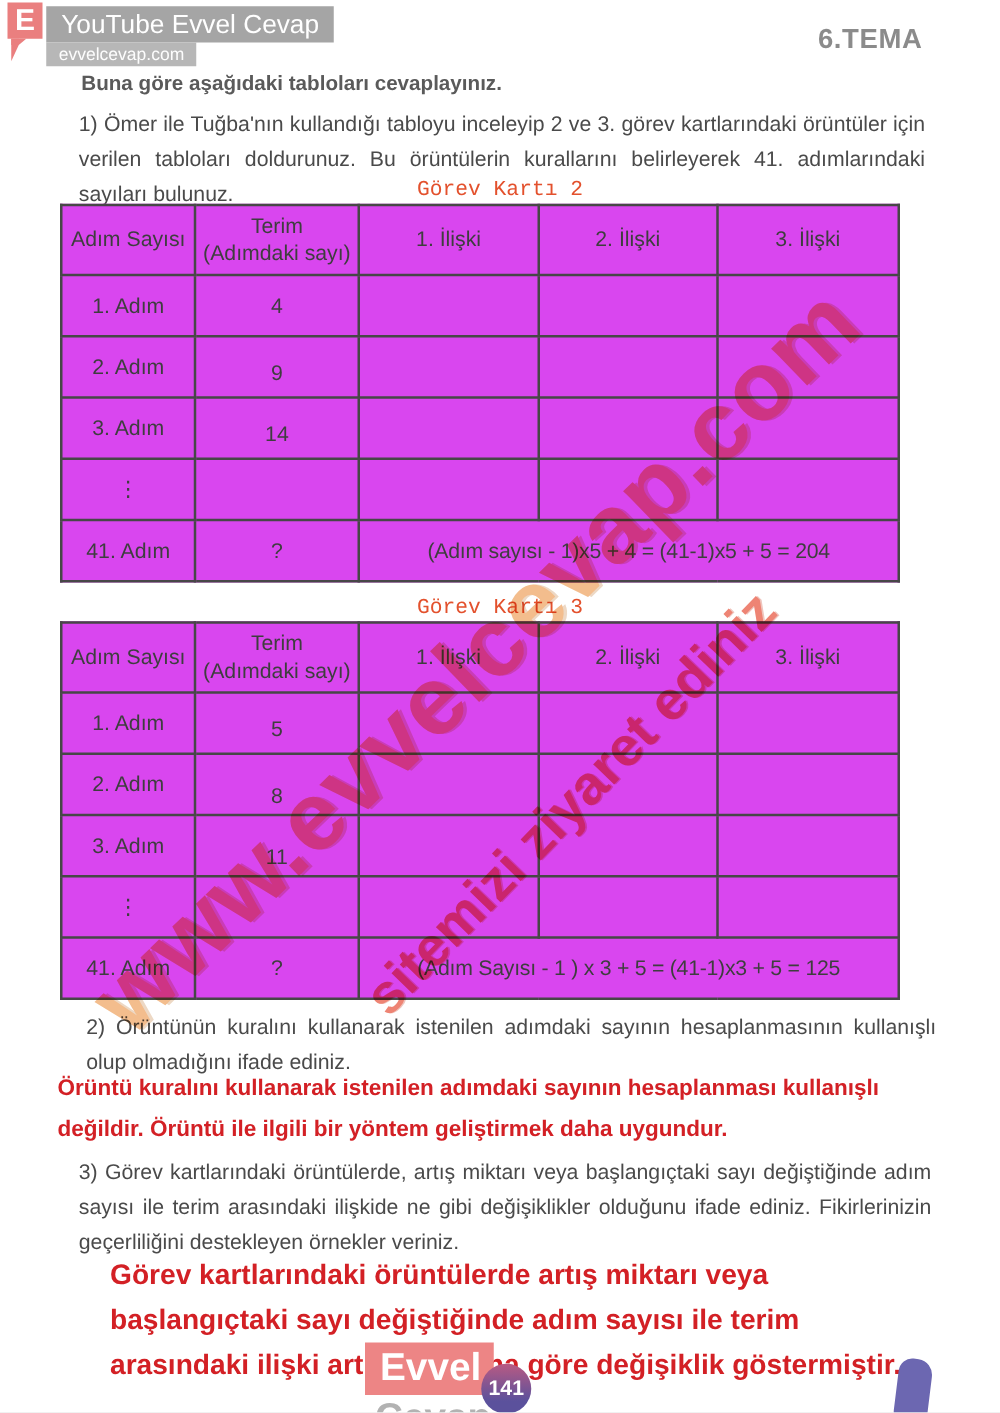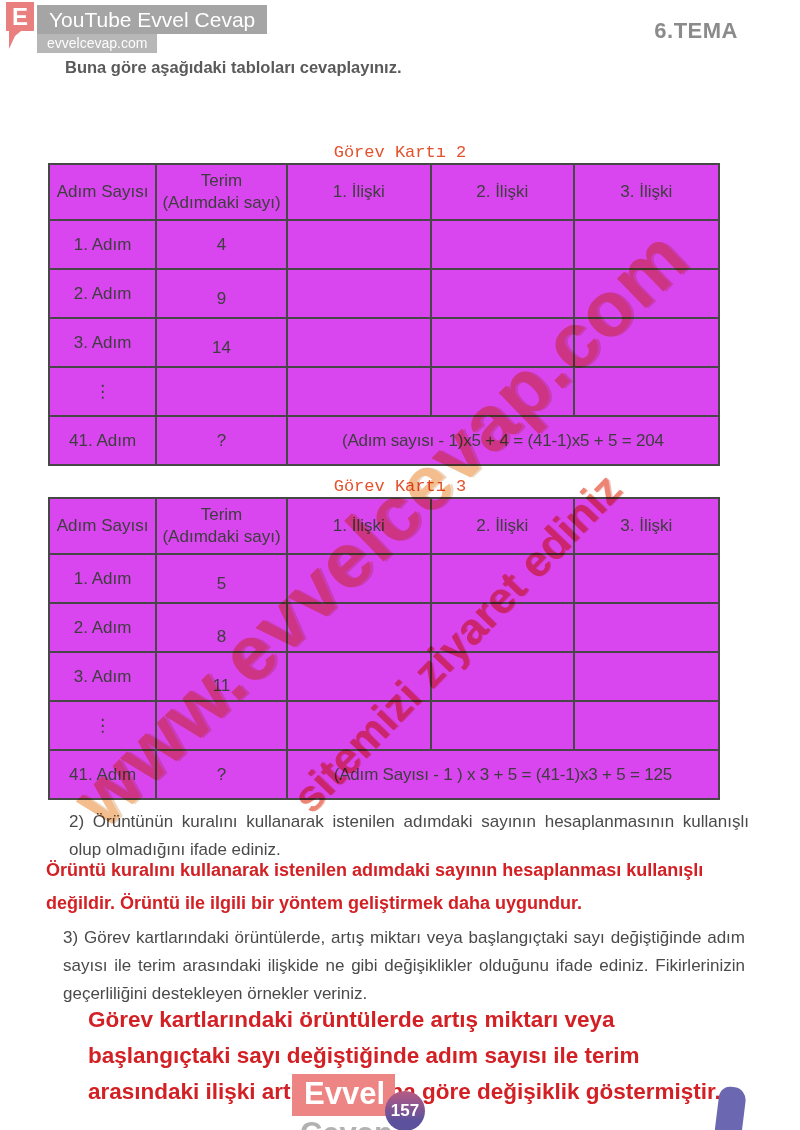--- a/index.html
+++ b/index.html
@@ -126,20 +126,21 @@
   <div class="logo">
     <div class="logo-badge">E</div>
     <div class="logo-tail"></div>
     <div class="logo-banner">YouTube Evvel Cevap</div>
     <div class="logo-site">evvelcevap.com</div>
   </div>
 
   <div class="theme">6.TEMA</div>
 
   <div class="intro-bold">Buna göre aşağıdaki tabloları cevaplayınız.</div>
+  <div class="q-text q1">1) Ömer ile Tuğba'nın kullandığı tabloyu inceleyip 2 ve 3. görev kartlarındaki örüntüler için verilen tabloları doldurunuz. Bu örüntülerin kurallarını belirleyerek 41. adımlarındaki sayıları bulunuz.</div>
 
   <div class="gk-title t1">Görev Kartı 2</div>
   <table class="gk t1">
     <colgroup>
         <col class="c1">
         <col class="c2">
         <col class="c3">
         <col class="c4">
         <col class="c5">
       </colgroup>
@@ -252,16 +253,16 @@
   <div class="q-text q3">3) Görev kartlarındaki örüntülerde, artış miktarı veya başlangıçtaki sayı değiştiğinde adım sayısı ile terim arasındaki ilişkide ne gibi değişiklikler olduğunu ifade ediniz. Fikirlerinizin geçerliliğini destekleyen örnekler veriniz.</div>
   <div class="answer a2">Görev kartlarındaki örüntülerde artış miktarı veya başlangıçtaki sayı değiştiğinde adım sayısı ile terim arasındaki ilişki artış miktarına göre değişiklik göstermiştir.</div>
 
   <div class="wm wm1">www.evvelcevap.com</div>
   <div class="wm wm2">sitemizi ziyaret ediniz</div>
 
   <div class="brand">
     <span class="brand-left">Evvel</span>
     <span class="brand-right">Cevap</span>
   </div>
-  <div class="page-badge">157</div>
+  <div class="page-badge">141</div>
   <div class="corner-shape"></div>
 
 </div>
 
 </body></html>

